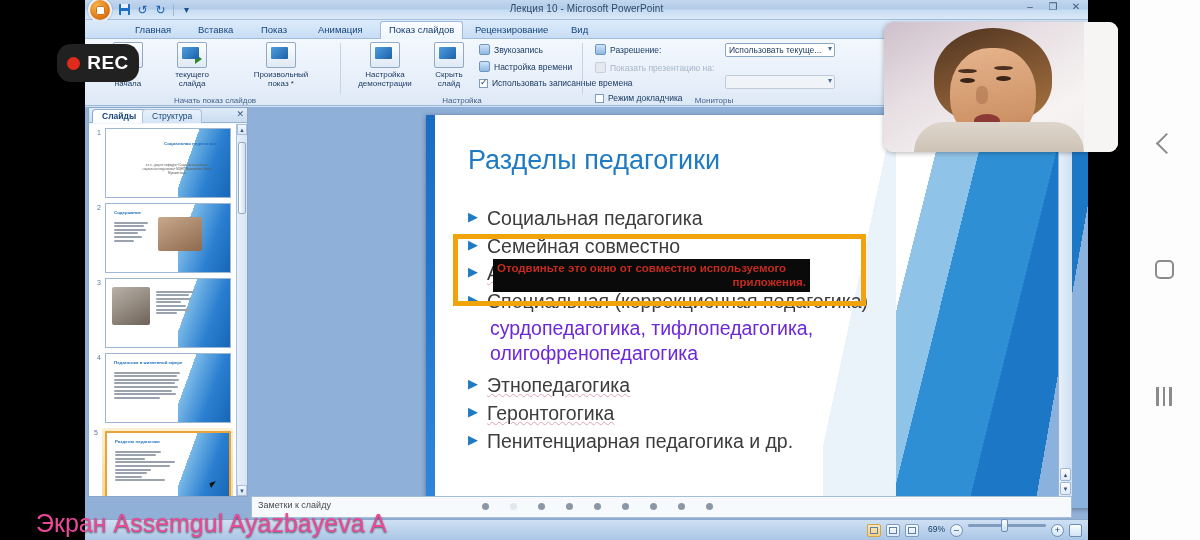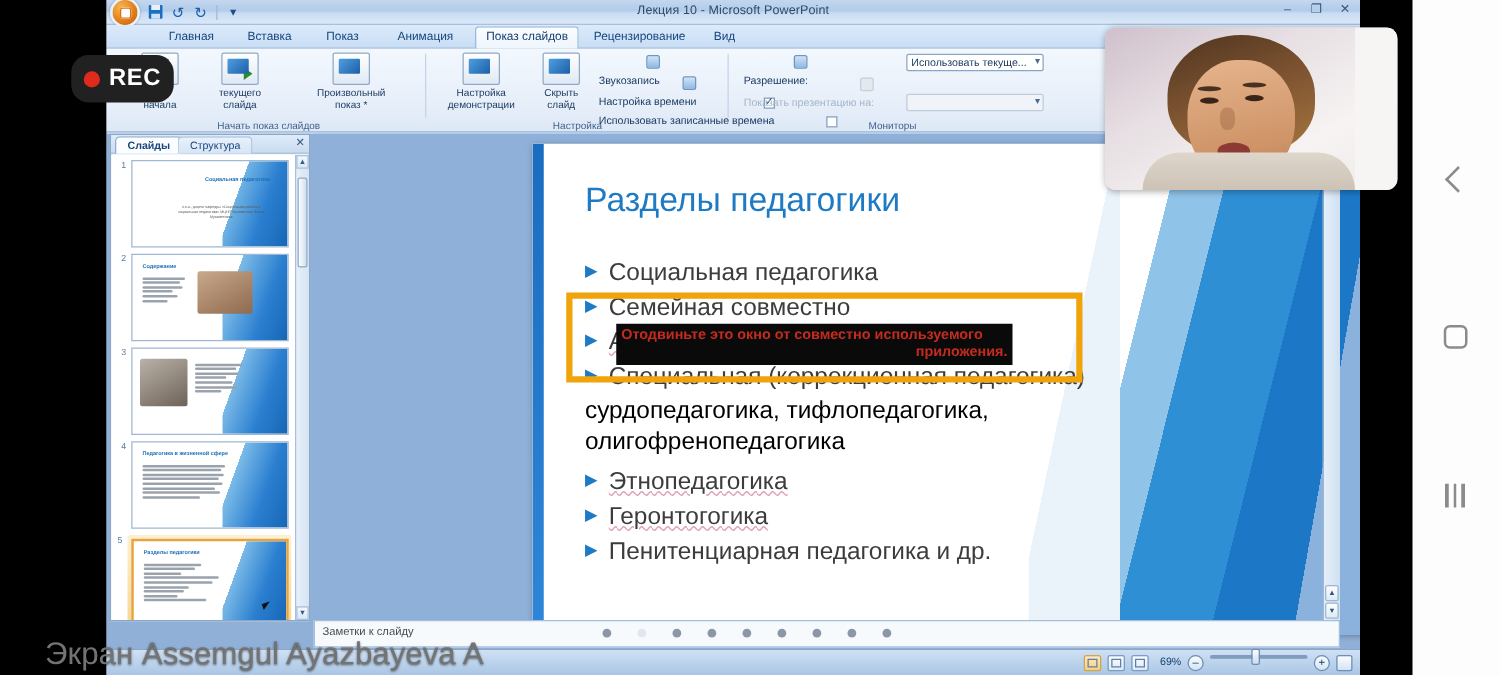--- a/index.html
+++ b/index.html
@@ -101,21 +101,21 @@
     border: 1px solid #8fa9c6; border-radius: 2px; position: relative;
   }
   .big-ico::after {
     content:""; position:absolute; left:4px; top:4px; width:17px; height:12px;
     background: linear-gradient(135deg,#4f9fe0,#1d5fa8); border-radius:1px;
   }
   .big-ico.play::before {
     content:""; position:absolute; right:4px; bottom:3px;
     border-left: 7px solid #2d8a2d; border-top: 5px solid transparent; border-bottom: 5px solid transparent;
   }
-  .small-row { position: absolute; font-size: 8.5px; color: #1c3c63; display: flex; align-items: flex-end; gap: 4px; white-space: nowrap; flex-direction: column; }
+  .small-row { position: absolute; font-size: 8.5px; color: #1c3c63; display: flex; align-items: center; gap: 4px; white-space: nowrap; }
   .mini-ico { width: 11px; height: 11px; flex: none; background: linear-gradient(to bottom,#cfe3f8,#8fb9e2); border: 1px solid #6d95c0; border-radius: 2px; }
   .chk { width: 9px; height: 9px; flex: none; background:#fff; border:1px solid #7f9cbd; position: relative; }
   .chk.on::after { content:"✓"; position:absolute; left:0px; top:-3px; font-size:9px; color:#243f63; }
   .combo {
     height: 14px; background: #fff; border: 1px solid #8aa6c5; border-radius: 2px;
     font-size: 8.5px; color: #18365c; padding: 1px 14px 0 3px; position: relative; white-space: nowrap; overflow: hidden;
   }
   .combo::after { content:"▾"; position:absolute; right:2px; top:0px; font-size:8px; color:#4a6a92; }
   .combo.disabled { background:#f0f3f7; color:#9fb0c4; border-color:#c0ccd9; }
   .dim { color: #a6b6c8; }
@@ -162,21 +162,21 @@
   }
   .slide-leftbar { position:absolute; left:0; top:0; bottom:0; width: 9px; background: linear-gradient(to bottom,#1a6cc0,#2f86d8); }
   .slide-deco { position: absolute; right: 0; top: 0; bottom: 0; width: 46%; overflow: hidden; }
   .slide-deco i { position: absolute; display: block; }
   .slide-title {
     position: absolute; left: 42px; top: 30px; font-size: 27px; color: #1f7ac4; white-space: nowrap;
   }
   .blist { position: absolute; left: 42px; top: 90px; right: 70px; }
   .bitem { display: flex; align-items: flex-start; gap: 9px; font-size: 19.5px; color: #3c3c3c; line-height: 1.42; white-space: nowrap; }
   .bmark { color: #1f7ac4; font-size: 13px; line-height: 1.9; flex: none; }
-  .bsub { font-size: 19.5px; color: #000000; line-height: 1.3; }
+  .bsub { font-size: 19.5px; color: #6d28d9; line-height: 1.3; margin-left: 22px; }
   .sq-under { text-decoration: underline; text-decoration-color: #e0a0b8; text-decoration-style: wavy; text-decoration-thickness: 1px; }
 
   .hl-box { position: absolute; border: 5px solid #f0a30a; }
   .toast {
     position: absolute; background: #0a0a0a; padding: 2px 4px;
     font-size: 11.5px; font-weight: bold; color: #c52b1e; line-height: 1.25; text-align: left;
   }
   .toast .l2 { display:block; text-align:right; }
 
   .stage-scroll { position: absolute; right: 0; top: 0; bottom: 0; width: 14px; background: linear-gradient(to right,#e6eff9,#cfe0f2); border-left:1px solid #9ab5d4; }
@@ -231,21 +231,21 @@
   .face-eye.r { left: 112px; top: 54px; }
   .face-brow { position:absolute; width: 19px; height: 4px; border-radius: 50%; background: #4a3020; }
   .face-brow.l { left: 74px; top: 47px; }
   .face-brow.r { left: 110px; top: 44px; }
   .face-nose { position:absolute; left: 92px; top: 64px; width: 12px; height: 18px; border-radius: 40%; background: rgba(160,105,68,.45); }
   .face-mouth { position:absolute; left: 90px; top: 92px; width: 26px; height: 14px; border-radius: 50%; background: #8d3a35; }
   .face-body { position:absolute; left: 30px; bottom: 0; width: 170px; height: 30px; border-radius: 30px 30px 0 0; background: linear-gradient(to bottom,#ded6cc,#cdc2b5); }
   .cam-side { position:absolute; right:0; top:0; bottom:0; width: 34px; background:#f6f5f4; }
 
   .bottom-label {
-    position: absolute; left: 36px; bottom: 2px; font-size: 25px; color: #737373;
+    position: absolute; left: 36px; bottom: 2px; font-size: 25px; color: #ec4899;
     white-space: nowrap; z-index: 50; text-shadow: 0 1px 2px rgba(0,0,0,.6);
   }
   .blackbar-l { position: absolute; left: 0; top: 0; width: 85px; height: 540px; background: #000; z-index: 5; }
   .blackbar-r { position: absolute; left: 1088px; top: 0; width: 42px; height: 540px; background: #000; z-index: 5; }
 </style>
 </head>
 <body>
 
 <div id="screen">
 

